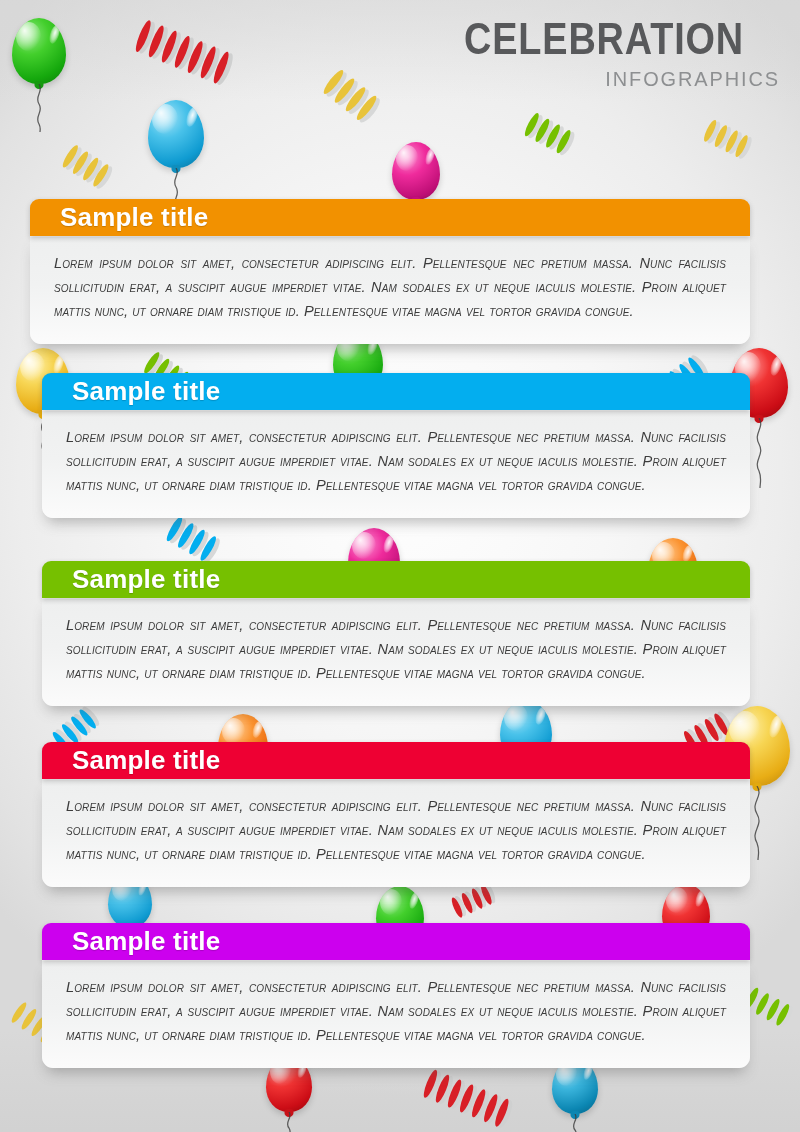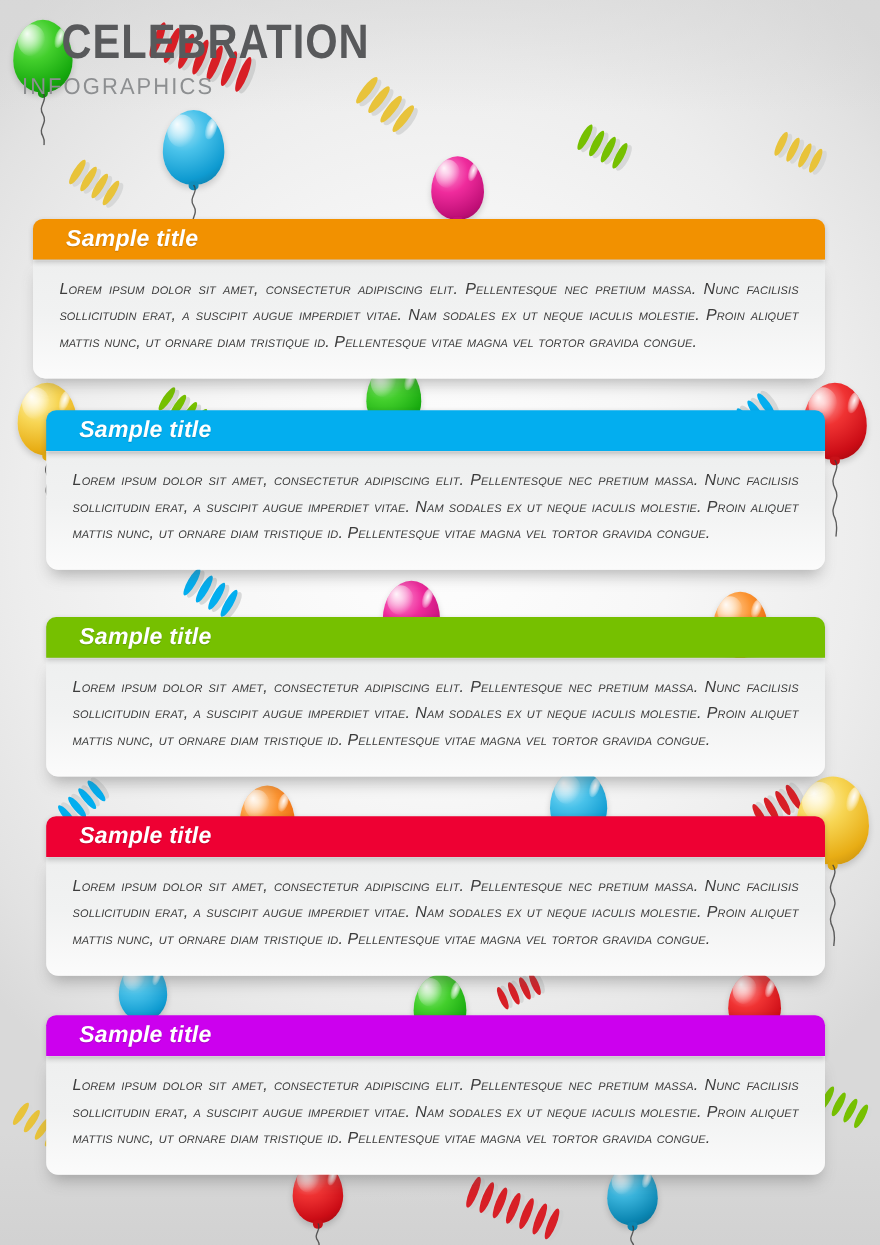--- a/index.html
+++ b/index.html
@@ -14,43 +14,42 @@
     background:
       radial-gradient(ellipse 70% 55% at 50% 42%, #fefefe 0%, #f7f7f7 38%, #ededed 68%, #e2e2e2 88%, #d9d9d9 100%);
   }
   #stage:before{
     content:"";position:absolute;inset:0;pointer-events:none;
     background:linear-gradient(180deg, rgba(215,215,215,.55) 0%, rgba(255,255,255,0) 9%, rgba(255,255,255,0) 91%, rgba(205,205,205,.6) 100%);
   }
   .deco{position:absolute;pointer-events:none;}
 
   
-  .header{position:absolute;left:0;right:0;top:16px;text-align:left;z-index:6;}
+  .header{position:absolute;left:0;right:0;top:16px;text-align:right;z-index:6;}
   .h-title{
     font-size:44px;line-height:46px;font-weight:700;color:#58595b;
     letter-spacing:1px;transform:scaleX(.86);transform-origin:50% 50%;
     font-family:"Liberation Sans", sans-serif;
   }
   .h-sub{
     font-size:21px;line-height:24px;color:#8d8f91;letter-spacing:2.0px;
     margin-top:5px;transform:scaleX(.95);
   }
 
   
   .panel{position:absolute;z-index:5;}
   .bar{
     position:relative;height:37px;border-radius:9px 9px 0 0;
     box-shadow:0 2px 5px rgba(80,80,80,.30);
   }
   .bar-label{
     position:absolute;left:30px;top:50%;transform:translateY(-52%);
-    color:#ffffff;font-size:21px;font-weight:700;letter-spacing:.2px;
+    color:#ffffff;font-size:26px;font-weight:700;letter-spacing:.2px;
     text-shadow:0 1px 1px rgba(0,0,0,.18);
     font-family:"Liberation Sans", sans-serif;
-    font-style:italic;
   }
   .body{
     background:linear-gradient(180deg,#eeefef 0%,#f1f2f2 45%,#fbfbfb 100%);
     border-radius:0 0 11px 11px;
     padding:15px 24px 20px 24px;
     box-shadow:0 9px 14px -5px rgba(90,90,90,.42), 0 1px 0 rgba(255,255,255,.8) inset;
   }
   .body p{
     margin:0;
     font-family:"Liberation Sans", sans-serif;

